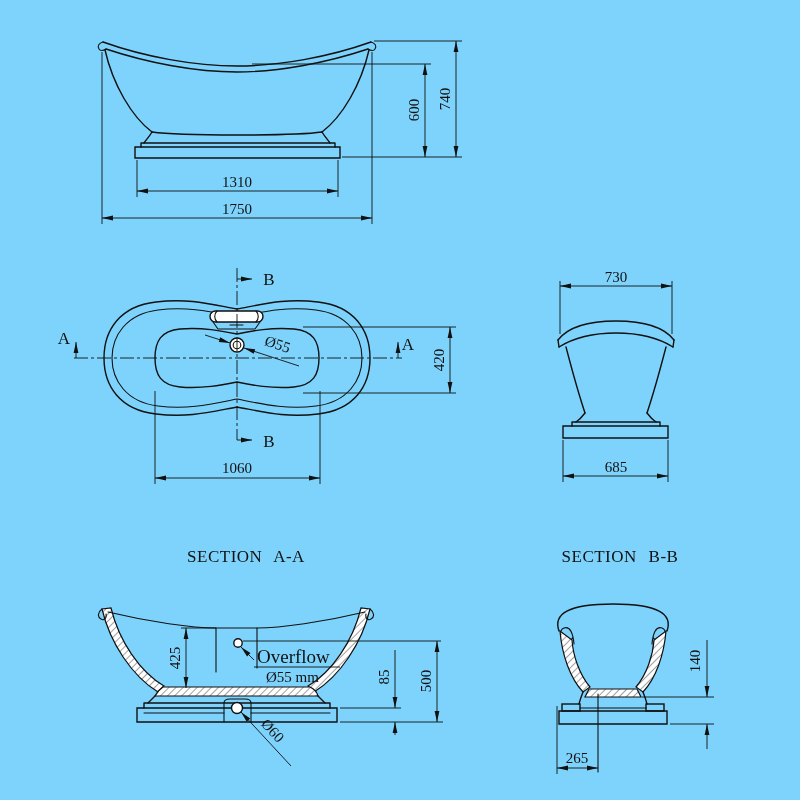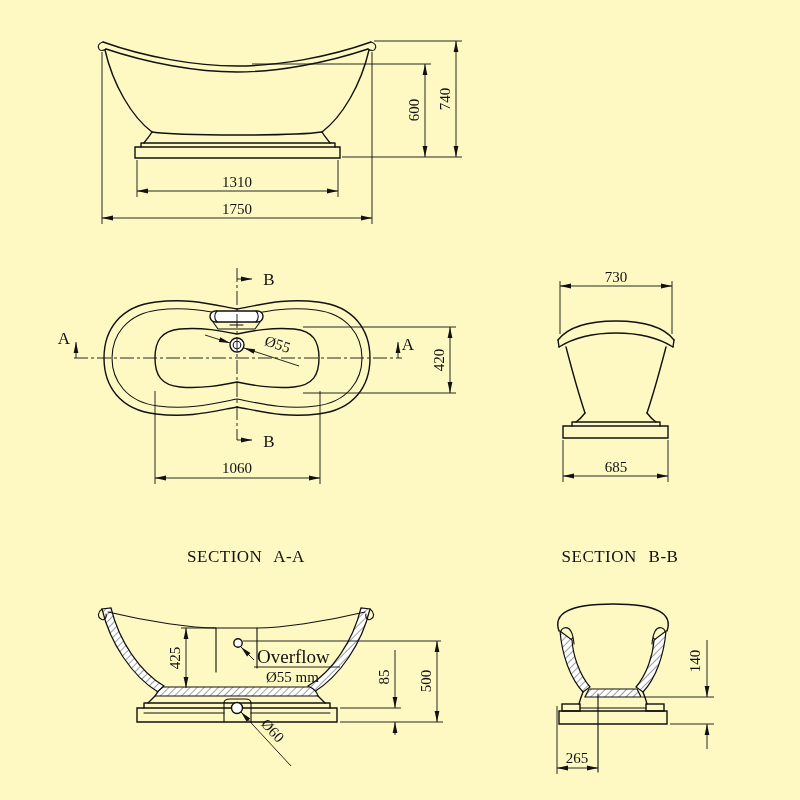--- a/index.html
+++ b/index.html
@@ -1,16 +1,16 @@
 <!DOCTYPE html>
 <html><head>
 <meta charset="utf-8">
 <style>
   html,body{margin:0;padding:0;background:#ffffff;}
-  .sheet{width:800px;height:800px;background:#fef9c3;position:relative;}
+  .sheet{width:800px;height:800px;background:#7dd3fc;position:relative;}
   svg{display:block;}
   text{font-family:"Liberation Serif","DejaVu Serif",serif;fill:#111;}
   .dim-text{font-size:15px;}
   .label-text{font-size:17px;}
   .sec-title{font-size:17px;word-spacing:7px;letter-spacing:0.5px;}
   .note-big{font-size:19px;}
   .outline{fill:none;stroke:#111;stroke-width:1.4;stroke-linecap:round;}
   .outline-thin{fill:none;stroke:#111;stroke-width:1.1;stroke-linecap:round;}
   .dimline{fill:none;stroke:#111;stroke-width:0.9;}
   .centerline{fill:none;stroke:#111;stroke-width:0.9;stroke-dasharray:14 3 3 3;}

